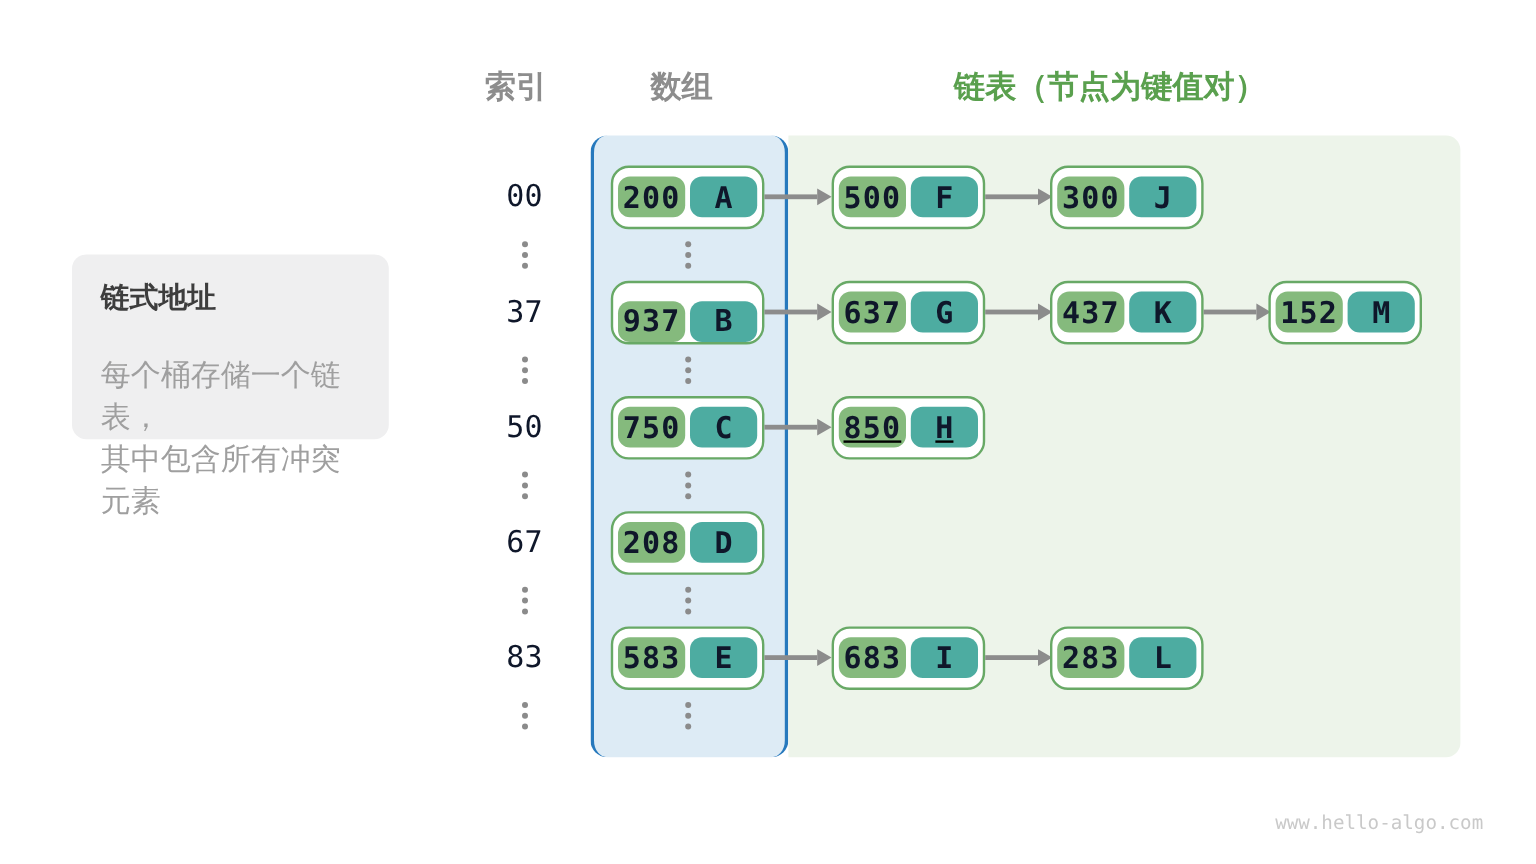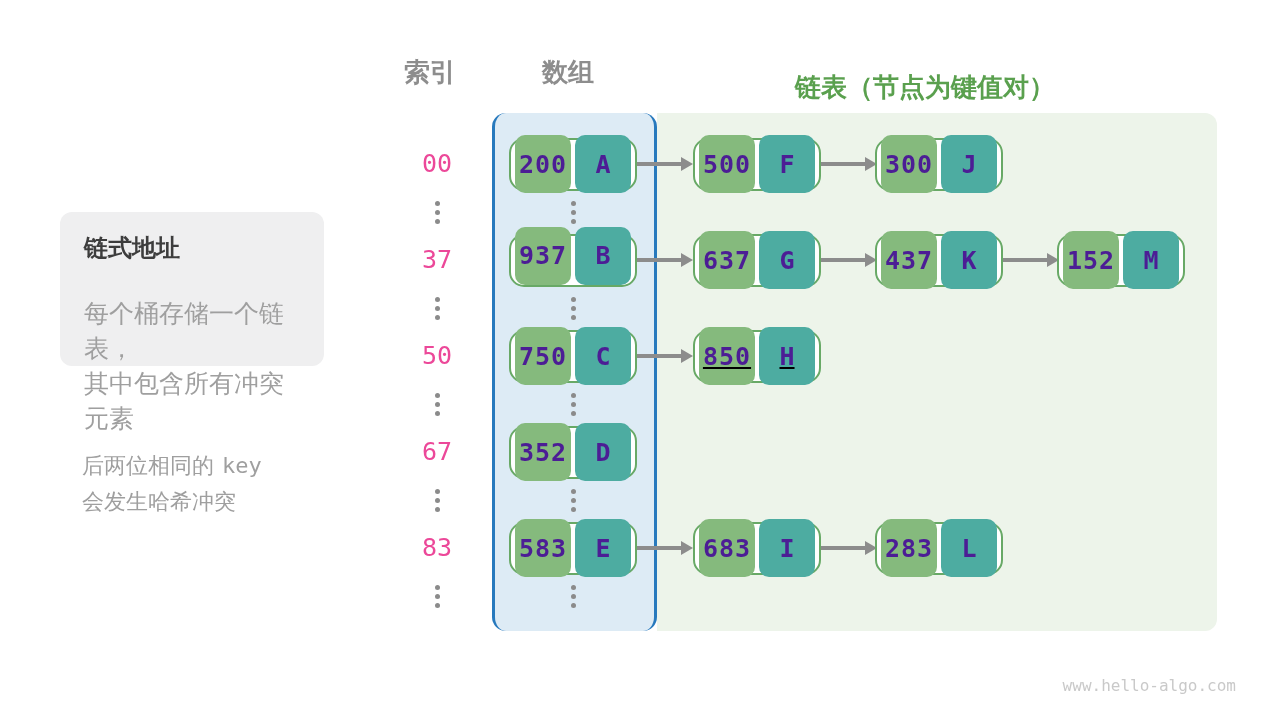--- a/index.html
+++ b/index.html
@@ -40,35 +40,35 @@
     border-radius:14px;
   }
   .list-region{
     left:657px;top:113px;width:560px;height:518px;
     background:#edf4ea;border-radius:0 12px 12px 0;
   }
 
   
   .idx-label{
     width:64px;text-align:center;
-    font-family:"DejaVu Sans Mono",monospace;font-size:25px;color:#ec4899;
+    font-family:"DejaVu Sans Mono",monospace;font-size:25px;color:#0f172a;
     white-space:nowrap;
   }
 
   
   .kv-node{
     width:128px;height:53px;box-sizing:border-box;
     background:#ffffff;border:2.5px solid #68a966;border-radius:15px;
     display:flex;align-items:center;justify-content:space-between;
     padding:0 4px;
   }
   .kv-node .pill{
-    width:56px;height:58px;border-radius:10px;
+    width:56px;height:34px;border-radius:10px;
     display:flex;align-items:center;justify-content:center;
-    color:#4c1d95;font-family:"DejaVu Sans Mono",monospace;
+    color:#0f172a;font-family:"DejaVu Sans Mono",monospace;
     font-size:25px;font-weight:700;letter-spacing:1px;
   }
   .kv-node .pill.key{background:#85ba7d;}
   .kv-node .pill.val{background:#4daca1;letter-spacing:0;}
 
   
   .arrow{display:flex;align-items:center;height:14px;}
   .arrow .line{height:4px;background:#8c8c8c;flex:1;}
   .arrow .head{
     width:0;height:0;border-top:7px solid transparent;border-bottom:7px solid transparent;
@@ -82,35 +82,31 @@
   .watermark{
     right:44px;top:676px;
     font-family:"DejaVu Sans Mono",monospace;font-size:16px;color:#c9c9c9;
   }
 </style>
 </head>
 <body>
 
 <div class="abs col-header" style="left:430px;top:55px;transform:translateX(-50%);">索引</div>
 <div class="abs col-header" style="left:568px;top:55px;transform:translateX(-50%);">数组</div>
-<div class="abs col-header green" style="left:795px;top:70px;"><span>链表</span><span class="header-note">（节点为键值对）</span></div>
+<div class="abs col-header green" style="left:795px;top:55px;"><span>链表</span><span class="header-note">（节点为键值对）</span></div>
 
 <div class="abs note-box">
   <div class="title">链式地址</div>
   <div class="body">
     <div>每个桶存储一个链表，</div>
     <div>其中包含所有冲突元素</div>
   </div>
 </div>
 
 <div class="abs hash-note">
-  <div class="hash-body">
-    <div><span>后两位相同的</span><span class="code">key</span></div>
-    <div>会发生哈希冲突</div>
-  </div>
 </div>
 
 <div class="abs list-region"></div>
 <div class="abs array-col"></div>
 
 <div id="diagram">
     <div class="idx-label" style="position: absolute; left: 405px; top: 149px;">00</div>
     <div class="kv-node" style="position: absolute; left: 509px; top: 137.5px;">
       <span class="pill key">200</span>
       <span class="pill val">A</span>
@@ -198,21 +194,21 @@
       <i></i>
       <i></i>
     </div>
     <div class="vdots" style="position: absolute; left: 568px; top: 393px;">
       <i></i>
       <i></i>
       <i></i>
     </div>
     <div class="idx-label" style="position: absolute; left: 405px; top: 437px;">67</div>
     <div class="kv-node" style="position: absolute; left: 509px; top: 425.5px;">
-      <span class="pill key">352</span>
+      <span class="pill key">208</span>
       <span class="pill val">D</span>
     </div>
     <div class="vdots" style="position: absolute; left: 432px; top: 489px;">
       <i></i>
       <i></i>
       <i></i>
     </div>
     <div class="vdots" style="position: absolute; left: 568px; top: 489px;">
       <i></i>
       <i></i>

